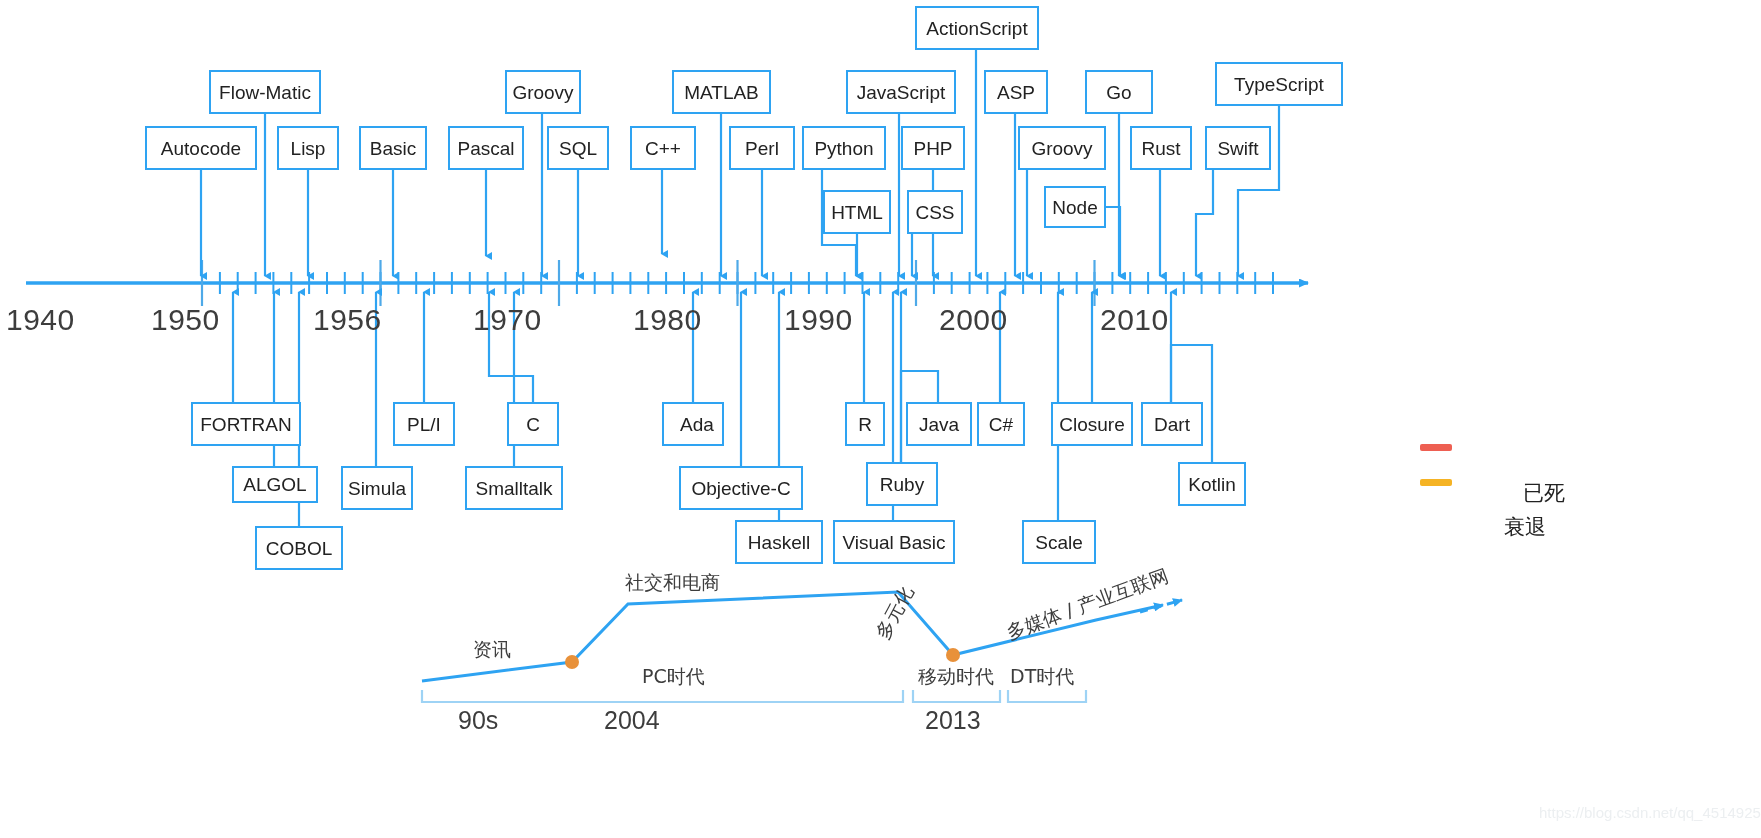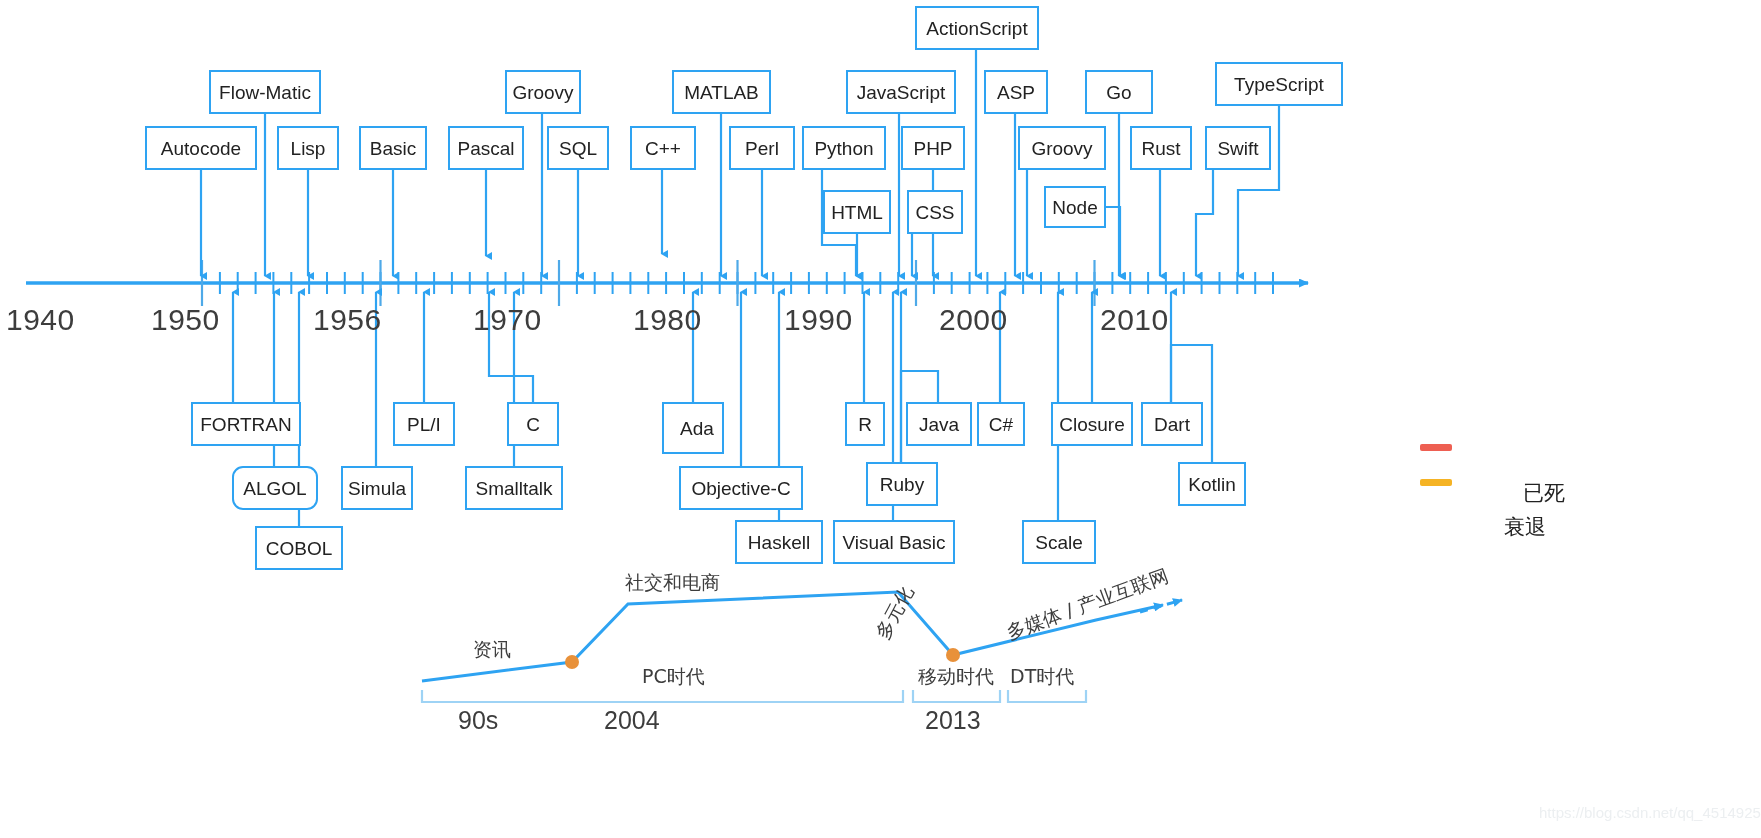--- a/index.html
+++ b/index.html
@@ -279,40 +279,40 @@
 
   <div class="lang-box" style="left:191px;top:402px;width:110px;height:44px;">
     <span class="lang-label dead"><span>FORTRAN</span></span>
   </div>
   <div class="lang-box" style="left:393px;top:402px;width:62px;height:44px;">
     <span class="lang-label dead"><span>PL/I</span></span>
   </div>
   <div class="lang-box" style="left:507px;top:402px;width:52px;height:44px;">
     <span class="lang-label"><span>C</span></span>
   </div>
-  <div class="lang-box" style="left:662px;top:402px;width:62px;height:52px;padding-left:8px;">
+  <div class="lang-box" style="left:662px;top:402px;width:62px;height:44px;padding-left:8px;">
     <span class="lang-label dead"><span>Ada</span></span>
   </div>
   <div class="lang-box" style="left:845px;top:402px;width:40px;height:44px;">
     <span class="lang-label"><span>R</span></span>
   </div>
   <div class="lang-box" style="left:906px;top:402px;width:66px;height:44px;">
     <span class="lang-label"><span>Java</span></span>
   </div>
   <div class="lang-box" style="left:977px;top:402px;width:48px;height:44px;">
     <span class="lang-label"><span>C#</span></span>
   </div>
   <div class="lang-box" style="left:1051px;top:402px;width:82px;height:44px;">
     <span class="lang-label dead"><span>Closure</span></span>
   </div>
   <div class="lang-box" style="left:1141px;top:402px;width:62px;height:44px;">
     <span class="lang-label"><span>Dart</span></span>
   </div>
 
-  <div class="lang-box" style="left:232px;top:466px;width:86px;height:44px;border-radius:11px;">
+  <div class="lang-box" style="left:232px;top:466px;width:86px;height:37px;">
     <span class="lang-label dead"><span>ALGOL</span></span>
   </div>
   <div class="lang-box" style="left:341px;top:466px;width:72px;height:44px;">
     <span class="lang-label dead"><span>Simula</span></span>
   </div>
   <div class="lang-box" style="left:465px;top:466px;width:98px;height:44px;">
     <span class="lang-label dead"><span>Smalltalk</span></span>
   </div>
   <div class="lang-box" style="left:679px;top:466px;width:124px;height:44px;">
     <span class="lang-label decline"><span>Objective-C</span></span>

